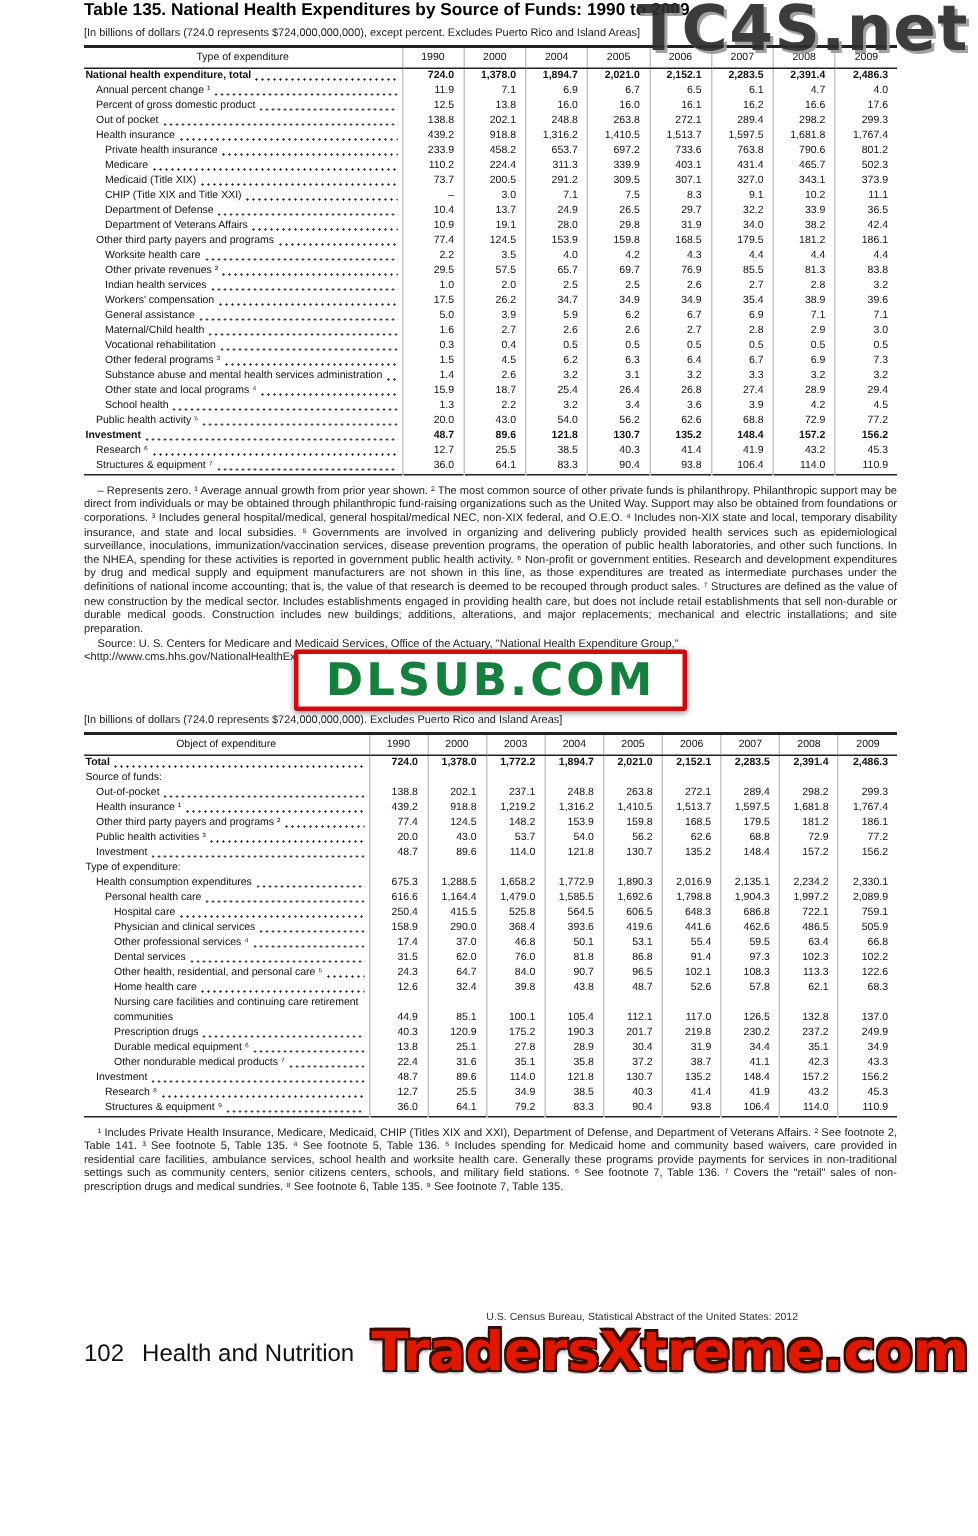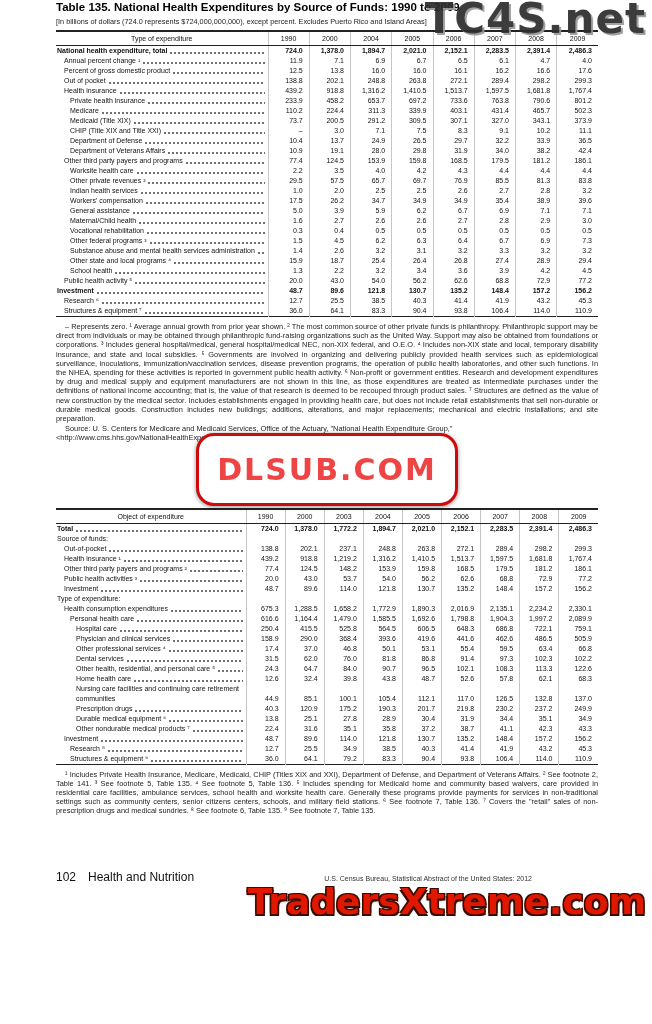--- a/index.html
+++ b/index.html
@@ -30,25 +30,25 @@
         background-size:4px 2px;background-repeat:repeat-x}
   .ind0 .lab{padding-left:1px}
   .ind1 .lab{padding-left:8px}
   .ind2 .lab{padding-left:14px}
   .ind3 .lab{padding-left:20px}
 
   .footnotes{font-size:7.4px;line-height:9.2px;margin-top:5px;text-align:justify;text-indent:9px;color:#222}
   .source{font-size:7.4px;line-height:9.2px;margin-top:1px;text-indent:9px;color:#222}
 
   .wm-mid-wrap{text-align:center;margin:-10px 0 -2px;position:relative;z-index:5}
-  .wm-mid{display:inline-block;background:#fff;border:3px solid #cf0a0a;border-radius:18px;color:#ef4444;
-          font-weight:bold;font-size:30px;letter-spacing:2px;padding:16px 18px;
+  .wm-mid{display:inline-block;background:#fff;border:3px solid #cf0a0a;border-radius:2px;color:#15803d;
+          font-weight:bold;font-size:30px;letter-spacing:2px;padding:0 18px;
           box-shadow:0 1px 4px rgba(0,0,0,.45);font-family:"DejaVu Sans",sans-serif}
 
-  .footer-left{position:absolute;left:56px;bottom:32px;font-size:12px;color:#111}
+  .footer-left{position:absolute;left:56px;bottom:4px;font-size:16px;color:#111}
   .footer-left .pg{margin-right:12px}
   .footer-src{position:absolute;right:120px;bottom:34px;font-size:7px;color:#333}
   .wm-bottom{position:absolute;right:6px;bottom:-6px;font-size:36px;font-weight:bold;color:#e01800;
              font-family:"DejaVu Sans",sans-serif;letter-spacing:0;z-index:6;
              text-shadow:-1.5px -1.5px 0 #3a0c00,1.5px -1.5px 0 #3a0c00,-1.5px 1.5px 0 #3a0c00,1.5px 1.5px 0 #3a0c00,0 2px 3px rgba(0,0,0,.5)}
 </style>
 </head>
 <body>
 
 <div class="page">
@@ -506,20 +506,21 @@
         </tr>
       </tbody>
     </table>
   <p class="footnotes">– Represents zero. ¹ Average annual growth from prior year shown. ² The most common source of other private funds is philanthropy. Philanthropic support may be direct from individuals or may be obtained through philanthropic fund-raising organizations such as the United Way. Support may also be obtained from foundations or corporations. ³ Includes general hospital/medical, general hospital/medical NEC, non-XIX federal, and O.E.O. ⁴ Includes non-XIX state and local, temporary disability insurance, and state and local subsidies. ⁵ Governments are involved in organizing and delivering publicly provided health services such as epidemiological surveillance, inoculations, immunization/vaccination services, disease prevention programs, the operation of public health laboratories, and other such functions. In the NHEA, spending for these activities is reported in government public health activity. ⁶ Non-profit or government entities. Research and development expenditures by drug and medical supply and equipment manufacturers are not shown in this line, as those expenditures are treated as intermediate purchases under the definitions of national income accounting; that is, the value of that research is deemed to be recouped through product sales. ⁷ Structures are defined as the value of new construction by the medical sector. Includes establishments engaged in providing health care, but does not include retail establishments that sell non-durable or durable medical goods. Construction includes new buildings; additions, alterations, and major replacements; mechanical and electric installations; and site preparation.</p>
   <p class="source">Source: U. S. Centers for Medicare and Medicaid Services, Office of the Actuary, "National Health Expenditure Group," &lt;http://www.cms.hhs.gov/NationalHealthExpendData/&gt;.</p>
 
   <div class="wm-mid-wrap">
     <span class="wm-mid">DLSUB.COM</span>
   </div>
 
+  <p class="subtitle">[In billions of dollars (724.0 represents $724,000,000,000). Excludes Puerto Rico and Island Areas]</p>
   <table class="datatable t136" id="table136">
       <thead>
         <tr>
           <th class="lblh">Object of expenditure</th>
           <th class="yr">1990</th>
           <th class="yr">2000</th>
           <th class="yr">2003</th>
           <th class="yr">2004</th>
           <th class="yr">2005</th>
           <th class="yr">2006</th>

